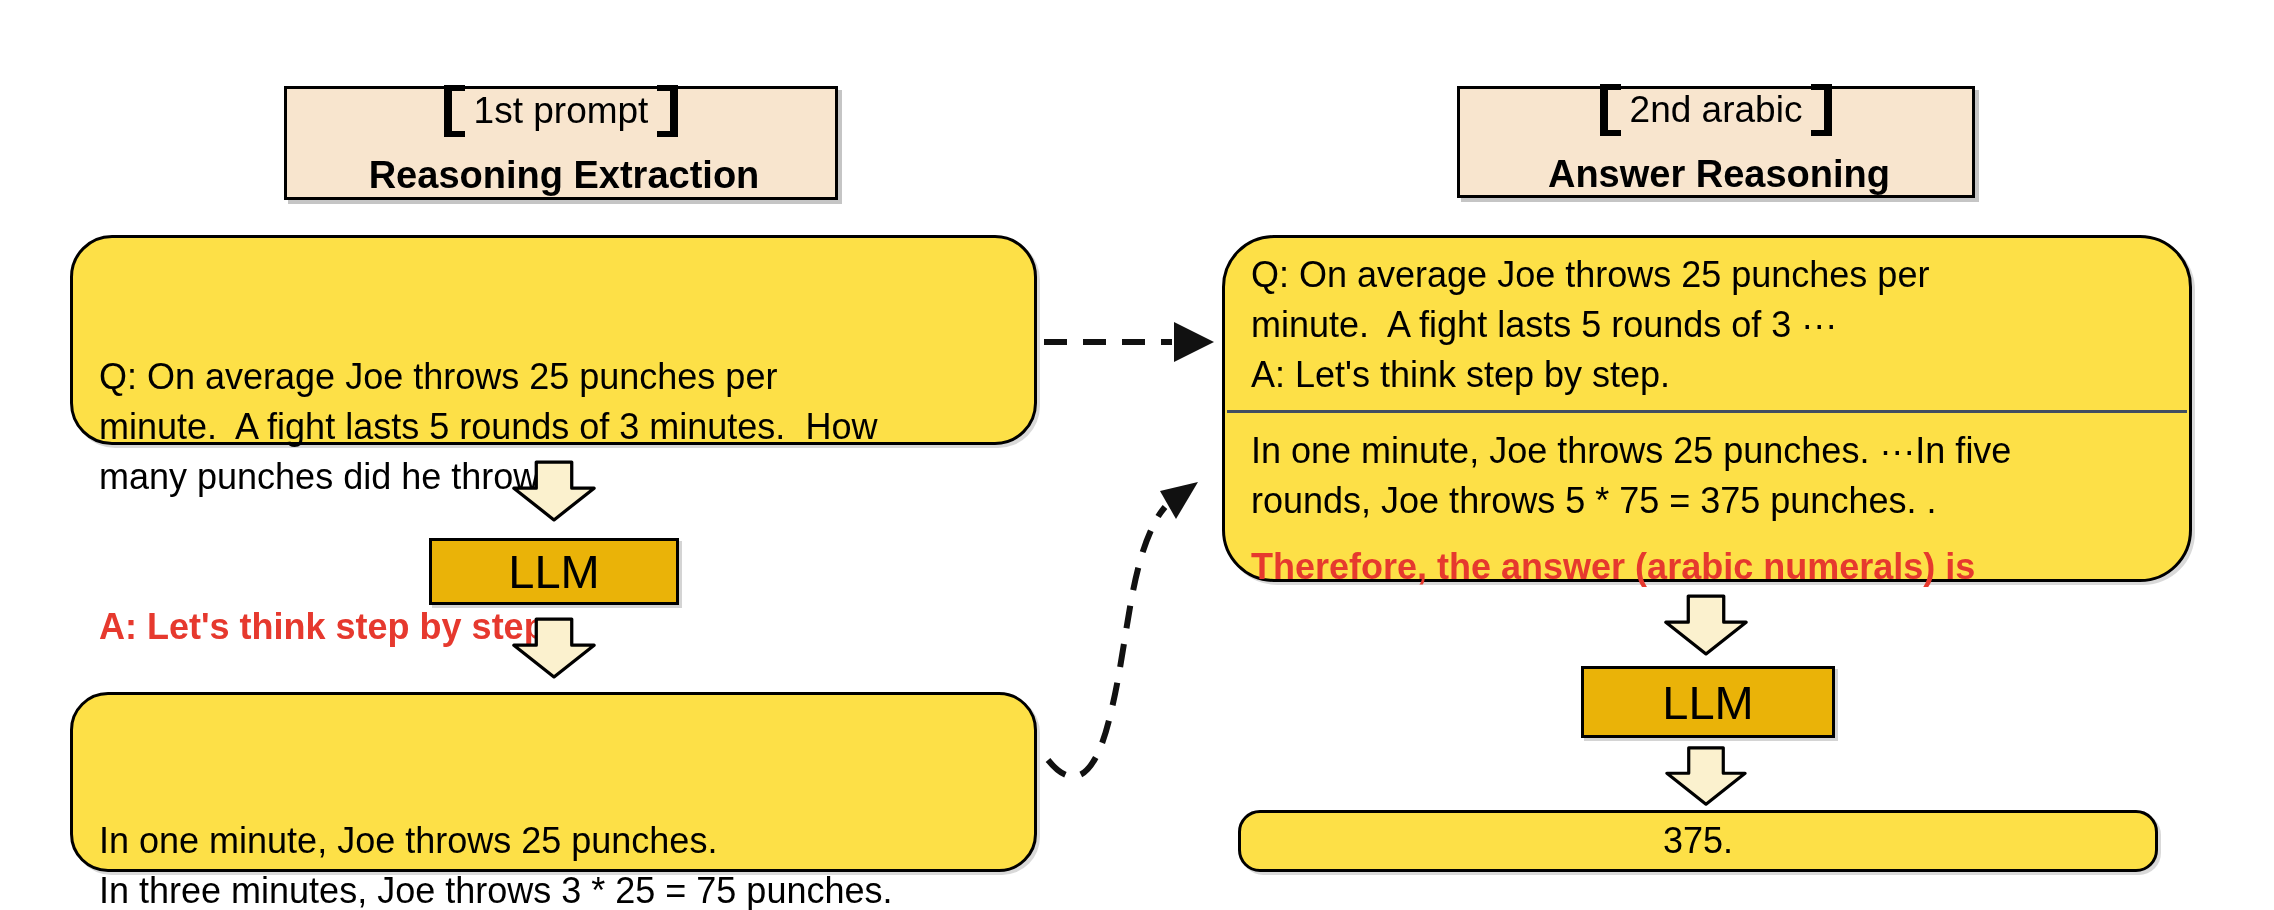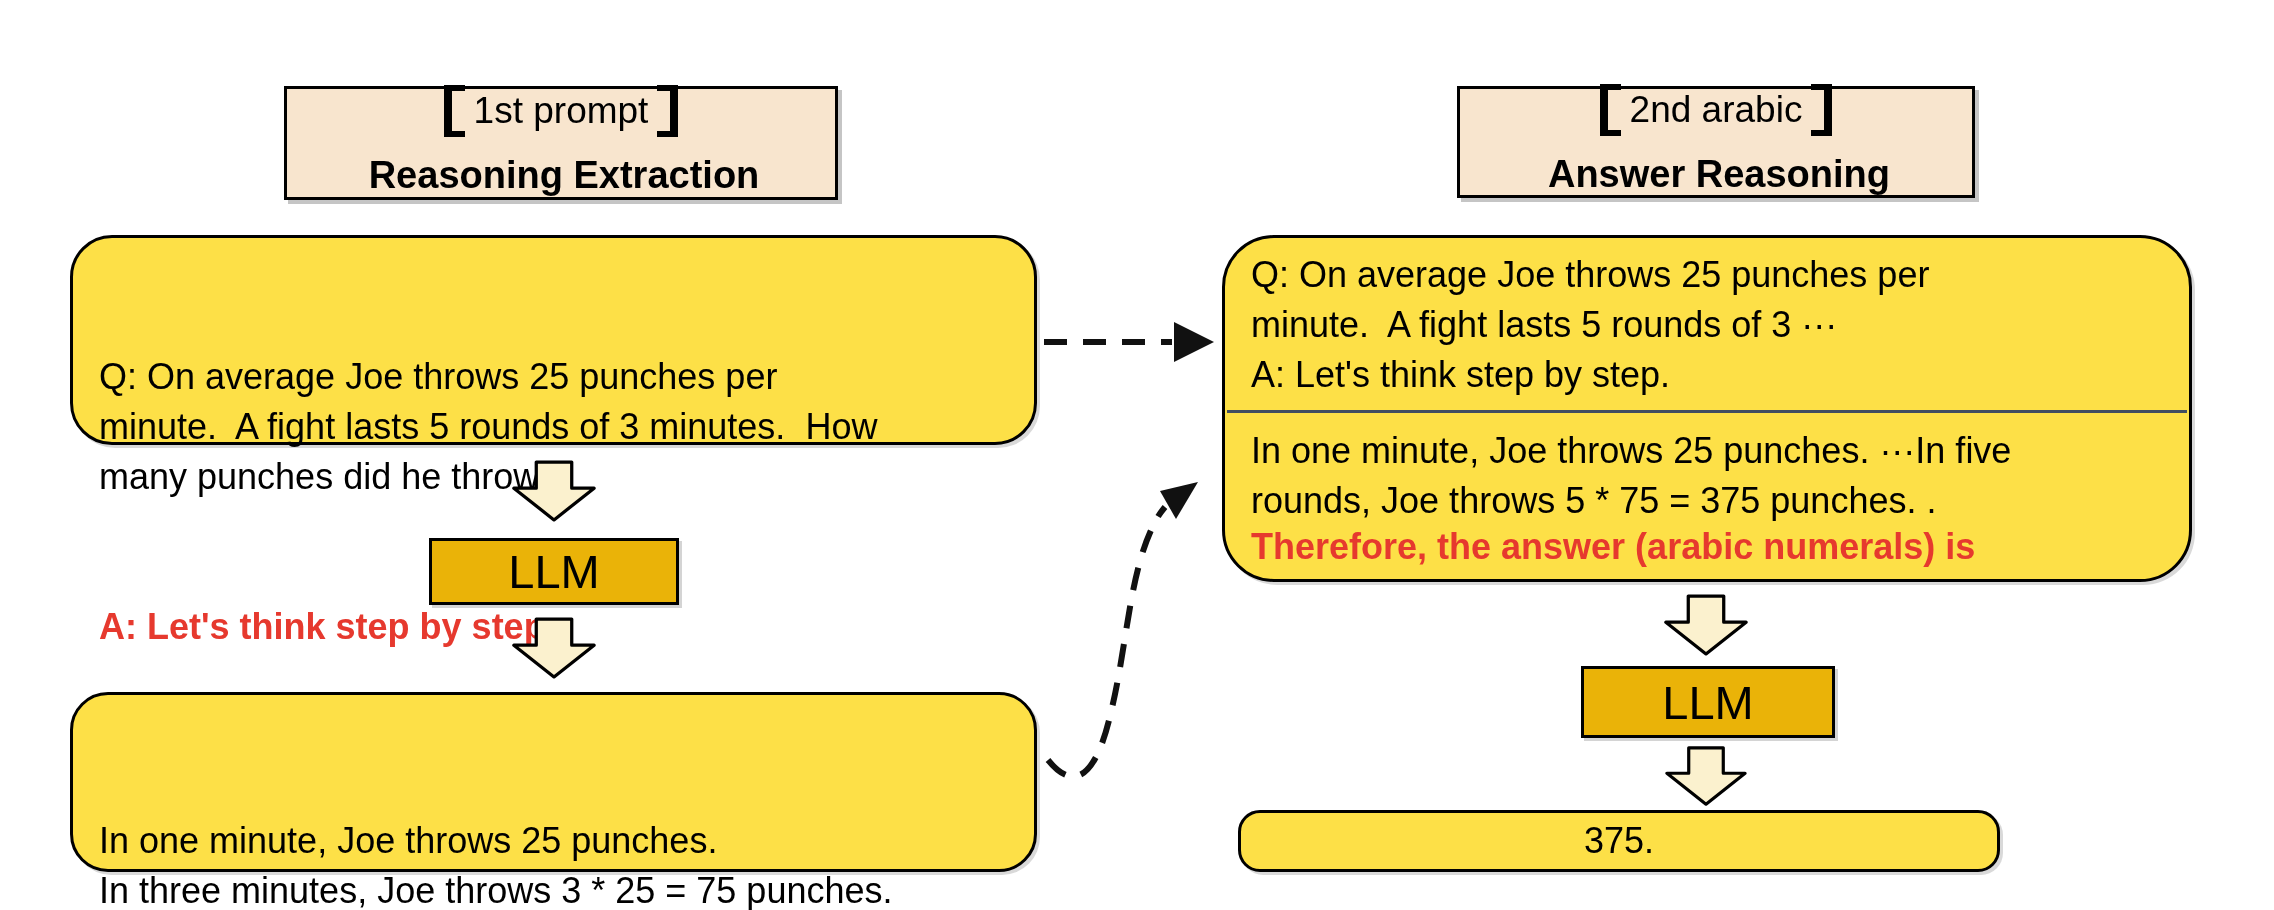--- a/index.html
+++ b/index.html
@@ -96,36 +96,36 @@
     <div class="sub">Answer Reasoning</div>
   </div>
 
   <div class="abs bubble" style="left:1222px;top:235px;width:970px;height:347px;border-radius:52px;">
     <div class="abs" style="left:26px;right:26px;top:12px;">Q: On average Joe throws 25 punches per
 minute.  A fight lasts 5 rounds of 3 ···
 A: Let's think step by step.</div>
     <div class="divider" style="top:172px;"></div>
     <div class="abs" style="left:26px;right:34px;top:188px;">In one minute, Joe throws 25 punches. ···In five
 rounds, Joe throws 5 * 75 = 375 punches. .</div>
-    <div class="abs red" style="left:26px;right:26px;top:284px;">Therefore, the answer (arabic numerals) is</div>
+    <div class="abs red" style="left:26px;right:26px;top:304px;">Therefore, the answer (arabic numerals) is</div>
   </div>
 
   <svg class="abs block-arrow" style="left:1664px;top:594px;" width="84" height="62" viewBox="0 0 90 66">
     <path d="M26 2 H64 V30 H88 L45 64 L2 30 H26 Z"></path>
   </svg>
 
   <div class="abs llm" style="left:1581px;top:666px;width:254px;height:72px;">
     <span>LLM</span>
   </div>
 
   <svg class="abs block-arrow" style="left:1664px;top:746px;" width="84" height="60" viewBox="0 0 90 66">
     <path d="M26 2 H64 V30 H88 L45 64 L2 30 H26 Z"></path>
   </svg>
 
-  <div class="abs bubble" style="left:1238px;top:810px;width:762px;height:62px;border-radius:22px;display:flex;align-items:center;justify-content:center;">
+  <div class="abs bubble" style="left:1238px;top:810px;width:920px;height:62px;border-radius:22px;display:flex;align-items:center;justify-content:center;">
     <span>375.</span>
   </div>
 
   <svg id="dash-layer" width="2274" height="910" viewBox="0 0 2274 910">
 
     <g>
       <path class="dash" d="M1044 342 L1172 342"></path>
       <polygon class="dash-head" points="1214,342 1174,322 1174,362"></polygon>
     </g>
 

